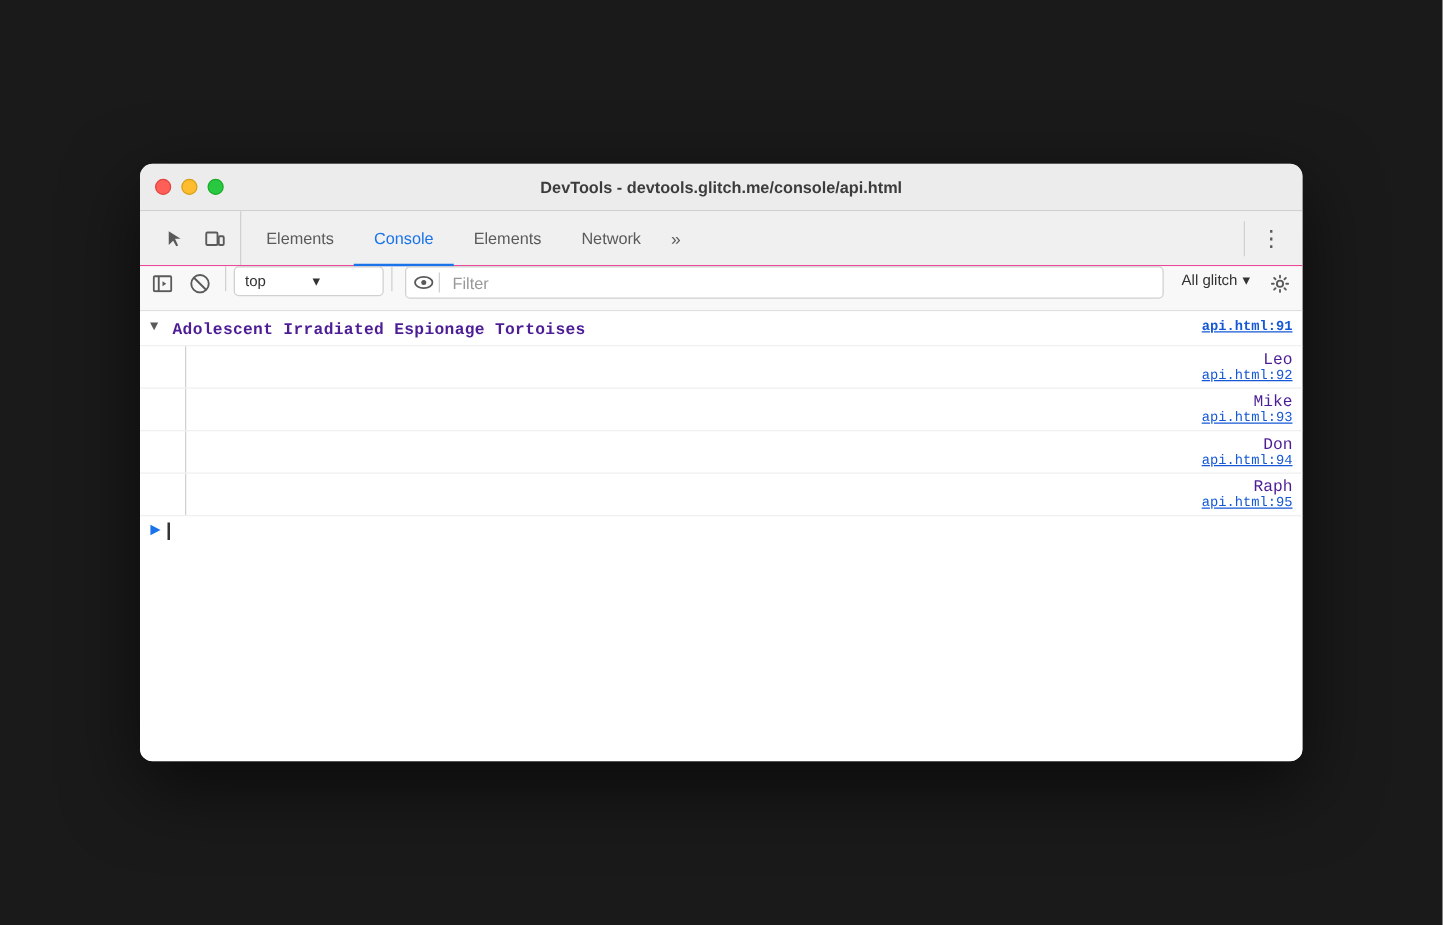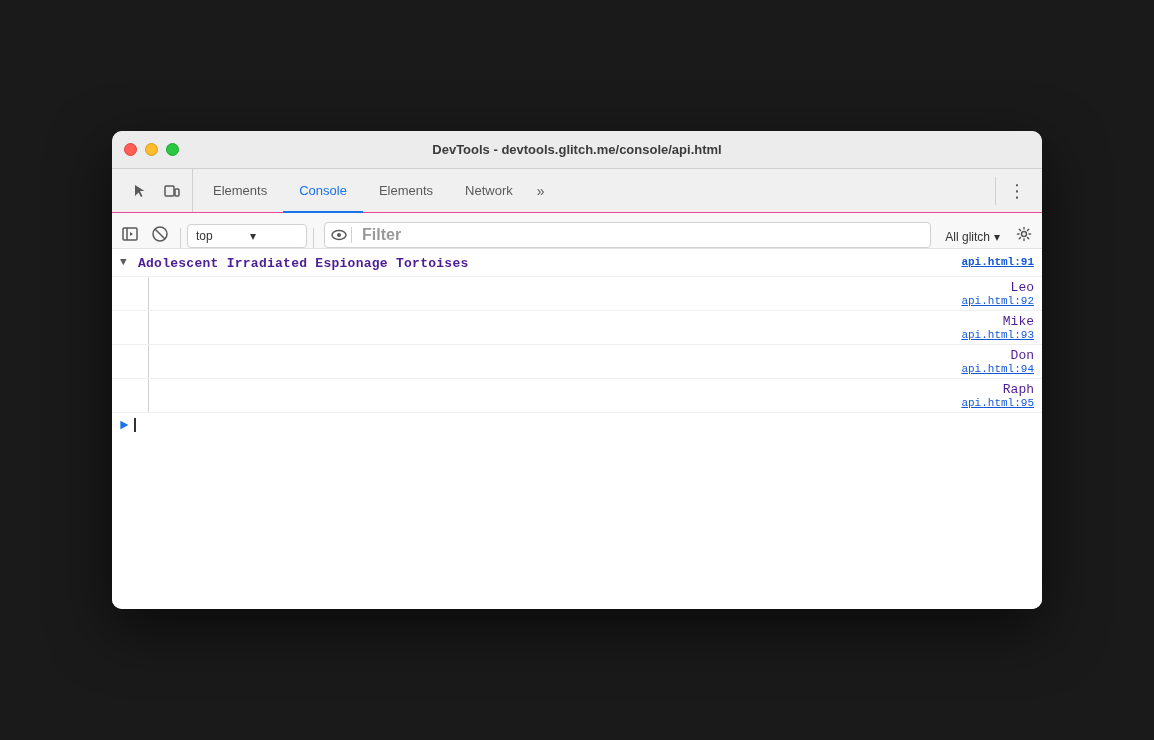--- a/index.html
+++ b/index.html
@@ -124,21 +124,21 @@
       padding: 0 8px;
       cursor: pointer;
     }
 
     
     .console-toolbar {
       background: #f8f8f8;
       border-bottom: 1px solid #e0e0e0;
       height: 36px;
       display: flex;
-      align-items: flex-end;
+      align-items: flex-start;
       padding: 0 4px;
       gap: 2px;
     }
 
     .toolbar-btn {
       width: 28px;
       height: 28px;
       display: flex;
       align-items: center;
       justify-content: center;
@@ -167,26 +167,25 @@
       cursor: pointer;
       gap: 6px;
       min-width: 120px;
     }
 
     .context-select span { flex: 1; }
 
     .filter-input {
       border: none;
       background: transparent;
-      font-size: 16px;
+      font-size: 13px;
       color: #333;
       outline: none;
       flex: 1;
       padding: 2px 4px;
-      font-weight: bold;
     }
     .filter-input::placeholder { color: #999; }
 
     .all-levels-btn {
       display: flex;
       align-items: center;
       gap: 4px;
       padding: 4px 8px;
       font-size: 12px;
       color: #333;

